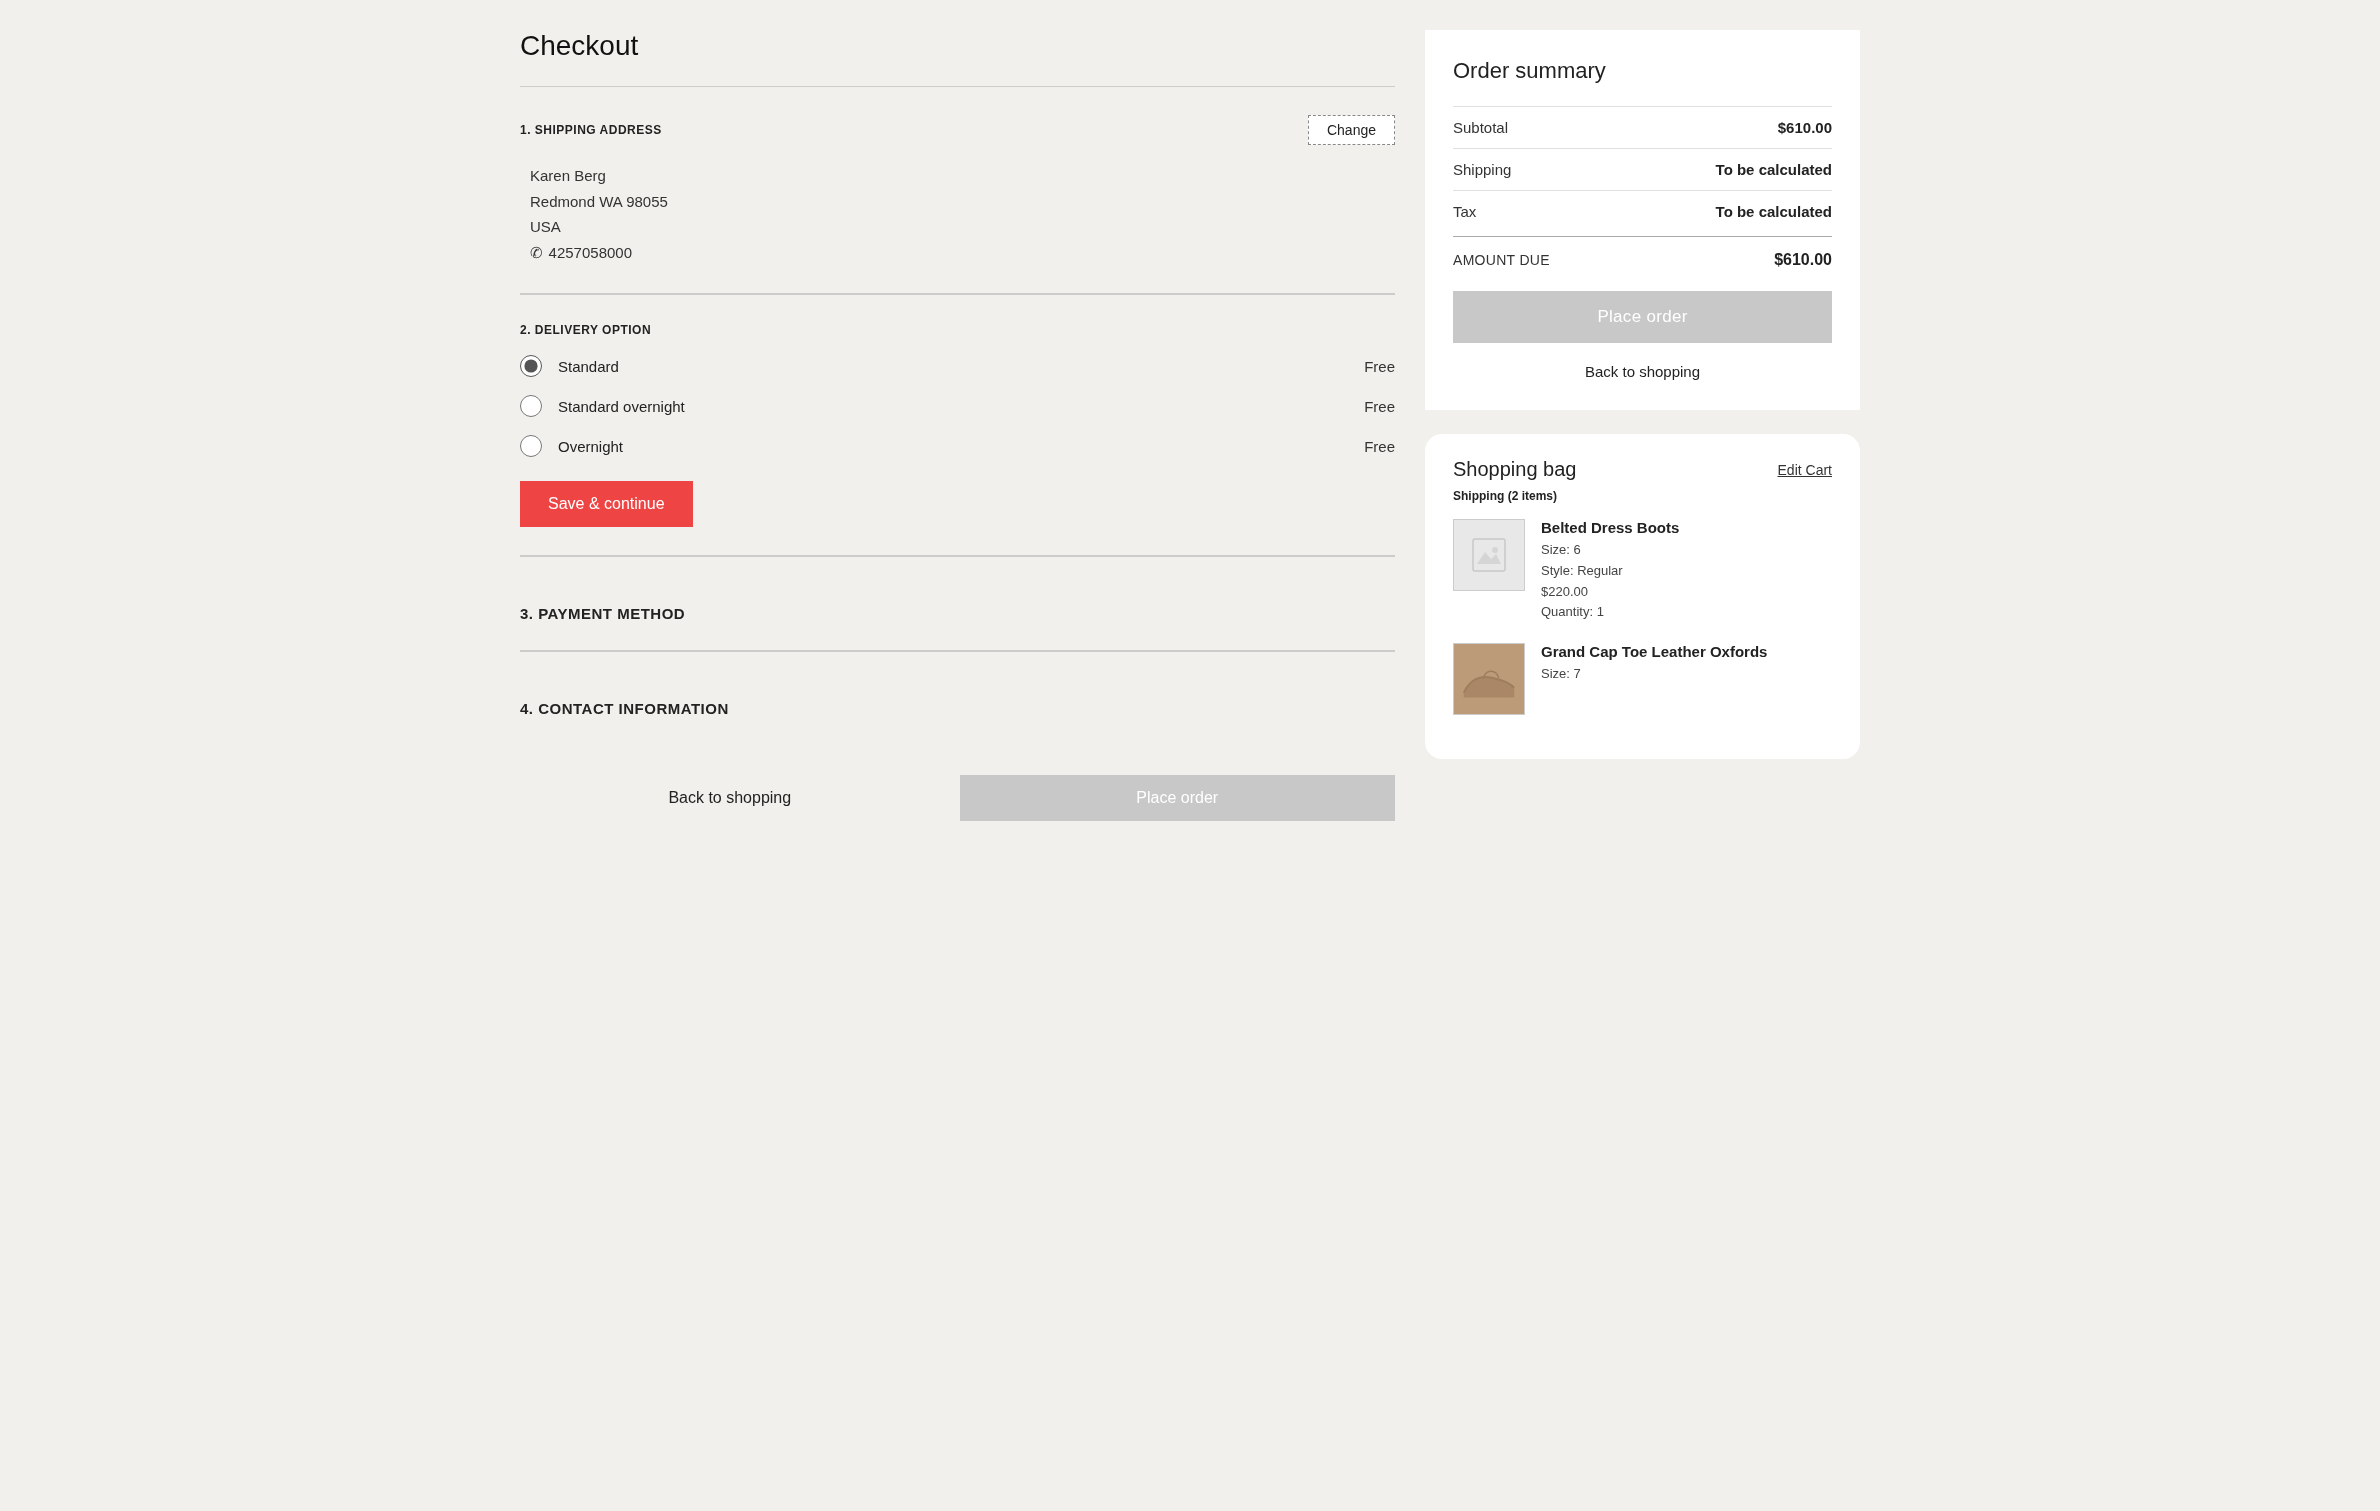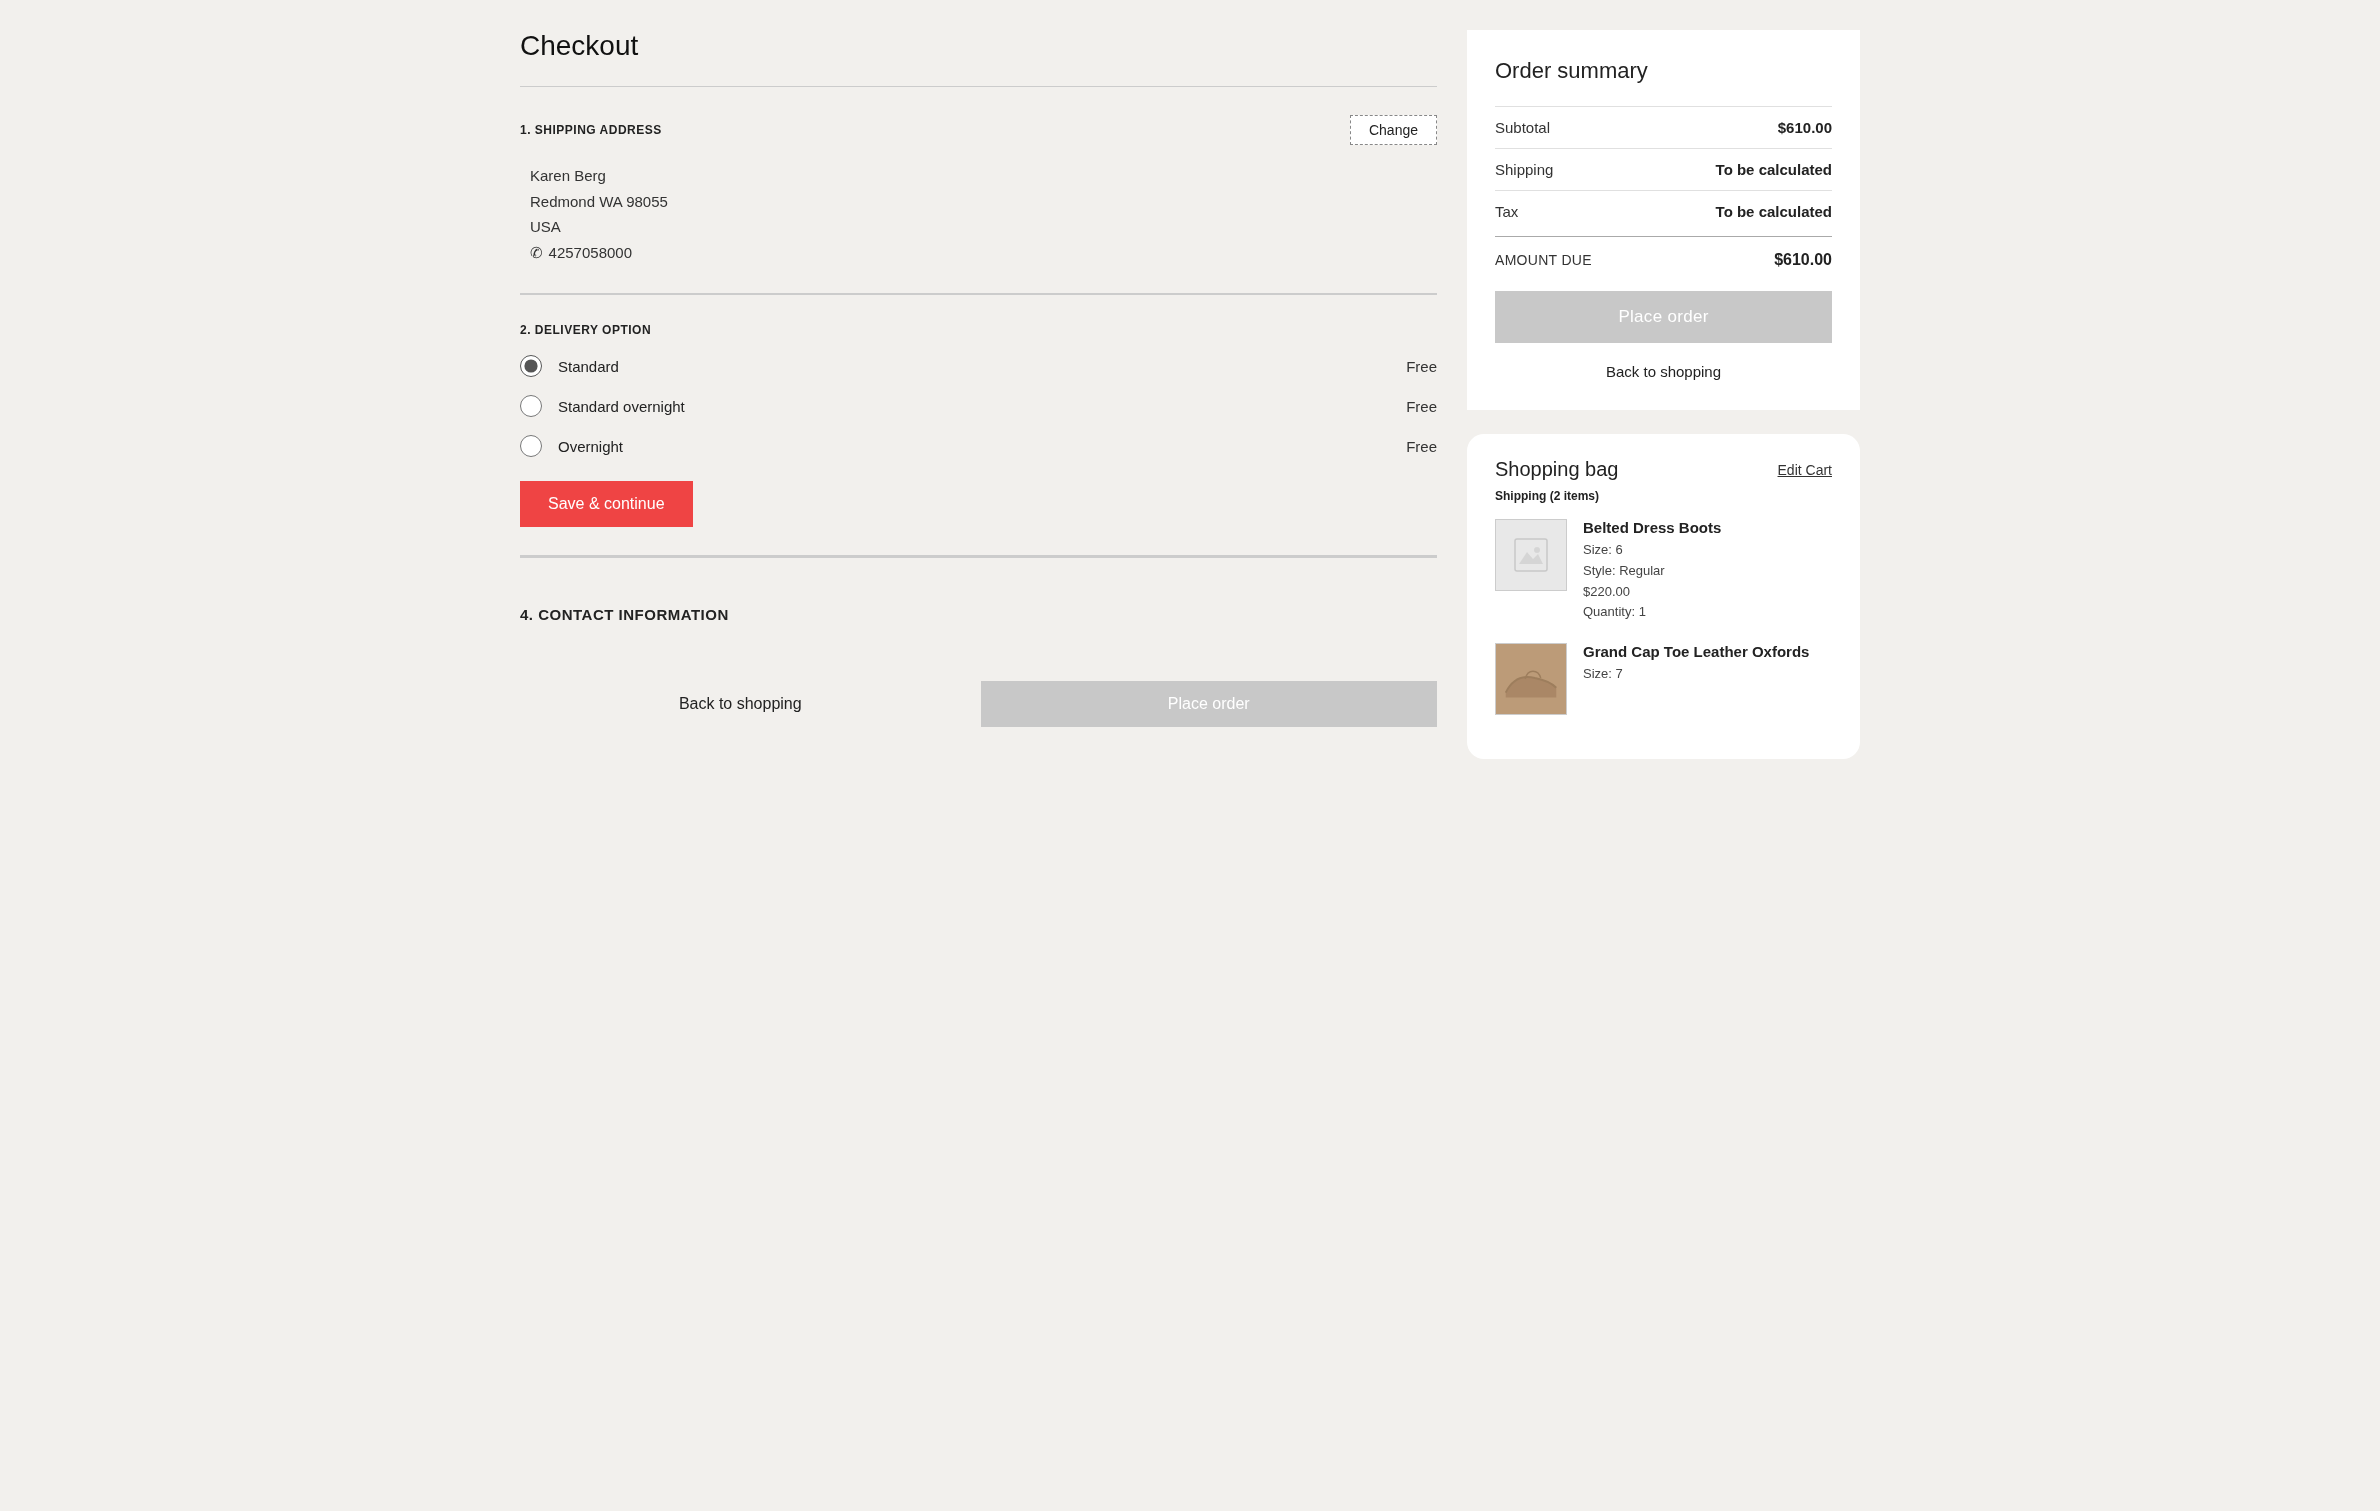--- a/index.html
+++ b/index.html
@@ -136,21 +136,21 @@
       color: #fff;
       font-size: 16px;
       padding: 14px 28px;
       cursor: not-allowed;
       flex: 1;
       text-align: center;
     }
 
     
     .sidebar {
-      width: 393px;
+      width: 435px;
       flex-shrink: 0;
     }
     .order-summary-card {
       background: #fff;
       padding: 28px 28px 24px 28px;
       margin-bottom: 24px;
     }
     .order-summary-title {
       font-size: 22px;
       font-weight: 400;
@@ -328,20 +328,25 @@
           <span class="delivery-option-label">Overnight</span>
           <span class="delivery-option-price">Free</span>
         </label>
 
       </div>
       <button class="save-continue-btn">Save &amp; continue</button>
     </div>
 
     <hr class="divider">
 
+    <div class="section-card">
+      <div class="section-empty-title">
+        <span>3.</span>&nbsp;<span>PAYMENT METHOD</span>
+      </div>
+    </div>
 
     <hr class="divider">
 
     <div class="section-card">
       <div class="section-empty-title">
         <span>4.</span>&nbsp;<span>CONTACT INFORMATION</span>
       </div>
     </div>
 
     <div class="bottom-actions">

